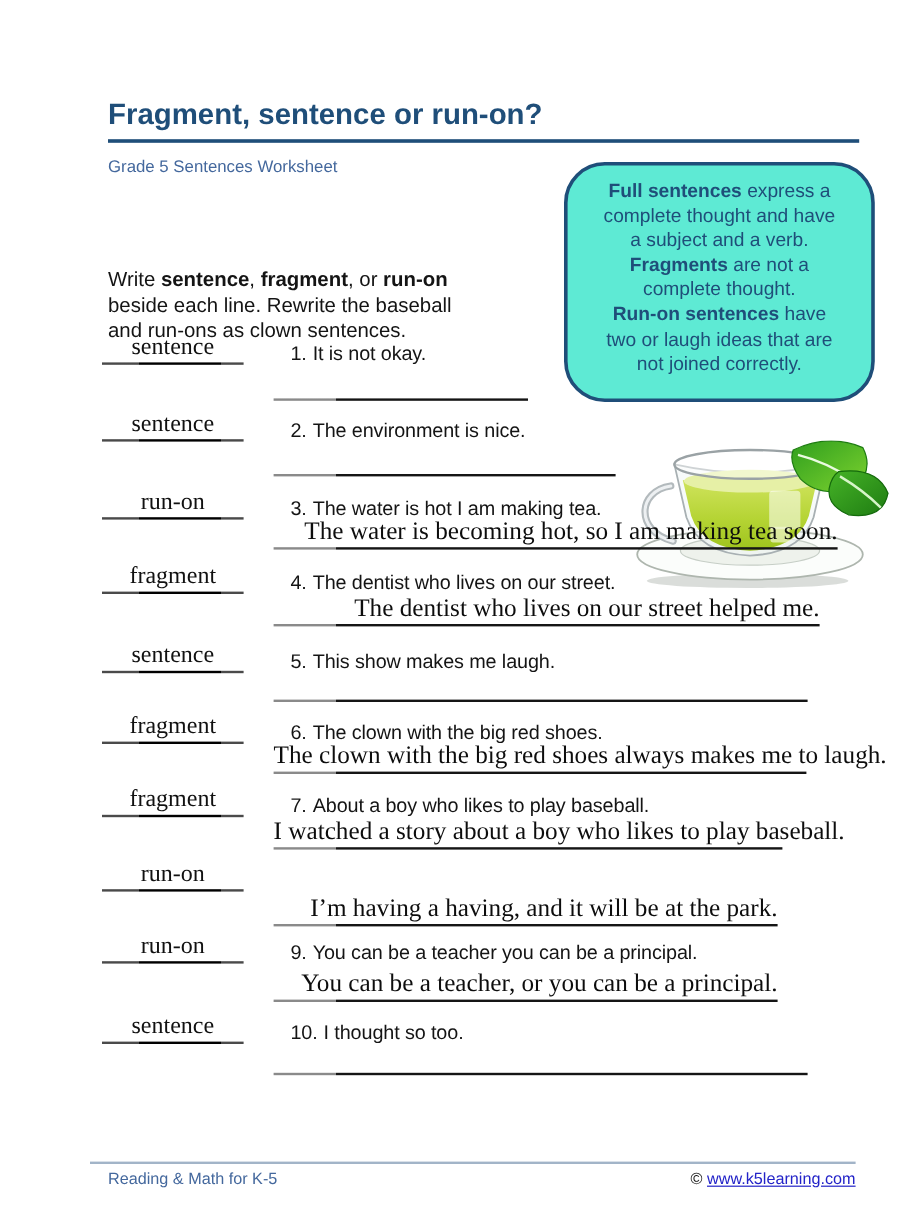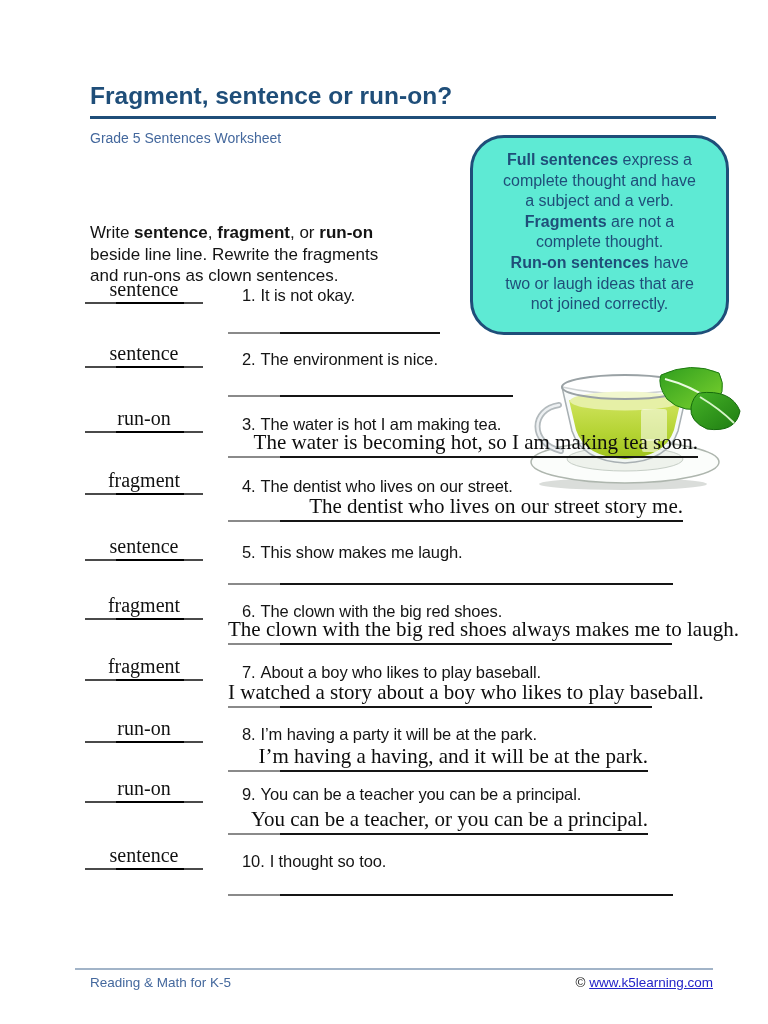--- a/index.html
+++ b/index.html
@@ -62,21 +62,21 @@
 <body>
 
 <div class="page">
 
   <div class="title">Fragment, sentence or run-on?</div>
   <div class="title-rule"></div>
   <div class="subtitle">Grade 5 Sentences Worksheet</div>
 
   <div class="instructions">
       <div><span>Write </span><b>sentence</b><span>, </span><b>fragment</b><span>, or </span><b>run-on</b></div>
-      <div><span>beside line line. Rewrite the fragments</span></div>
+      <div><span>beside each line. Rewrite the baseball</span></div>
       <div><span>and run-ons as clown sentences.</span></div>
     </div>
 
   <div class="infobox">
       <div><b>Full sentences</b><span> express a</span></div>
       <div><span>complete thought and have</span></div>
       <div><span>a subject and a verb.</span></div>
       <div><b>Fragments</b><span> are not a</span></div>
       <div><span>complete thought.</span></div>
       <div><b>Run-on sentences</b><span> have</span></div>
@@ -160,21 +160,21 @@
     </div>
   </div>
       <div class="item-row row-4">
     <div class="blank">
       <span class="answer">fragment</span>
     </div>
     <div class="q">
       <span class="qnum">4.</span><span class="qsent">The dentist who lives on our street.</span>
     </div>
     <div class="rewrite">
-      <span class="rewrite-text">The dentist who lives on our street story me.</span>
+      <span class="rewrite-text">The dentist who lives on our street helped me.</span>
     </div>
   </div>
       <div class="item-row row-5">
     <div class="blank">
       <span class="answer">sentence</span>
     </div>
     <div class="q">
       <span class="qnum">5.</span><span class="qsent">This show makes me laugh.</span>
     </div>
     <div class="rewrite">
@@ -199,23 +199,20 @@
     <div class="q">
       <span class="qnum">7.</span><span class="qsent">About a boy who likes to play baseball.</span>
     </div>
     <div class="rewrite">
       <span class="rewrite-text">I watched a story about a boy who likes to play baseball.</span>
     </div>
   </div>
       <div class="item-row row-8">
     <div class="blank">
       <span class="answer">run-on</span>
-    </div>
-    <div class="q">
-      <span class="qnum">8.</span><span class="qsent">I’m having a party it will be at the park.</span>
     </div>
     <div class="rewrite">
       <span class="rewrite-text">I’m having a having, and it will be at the park.</span>
     </div>
   </div>
       <div class="item-row row-9">
     <div class="blank">
       <span class="answer">run-on</span>
     </div>
     <div class="q">

